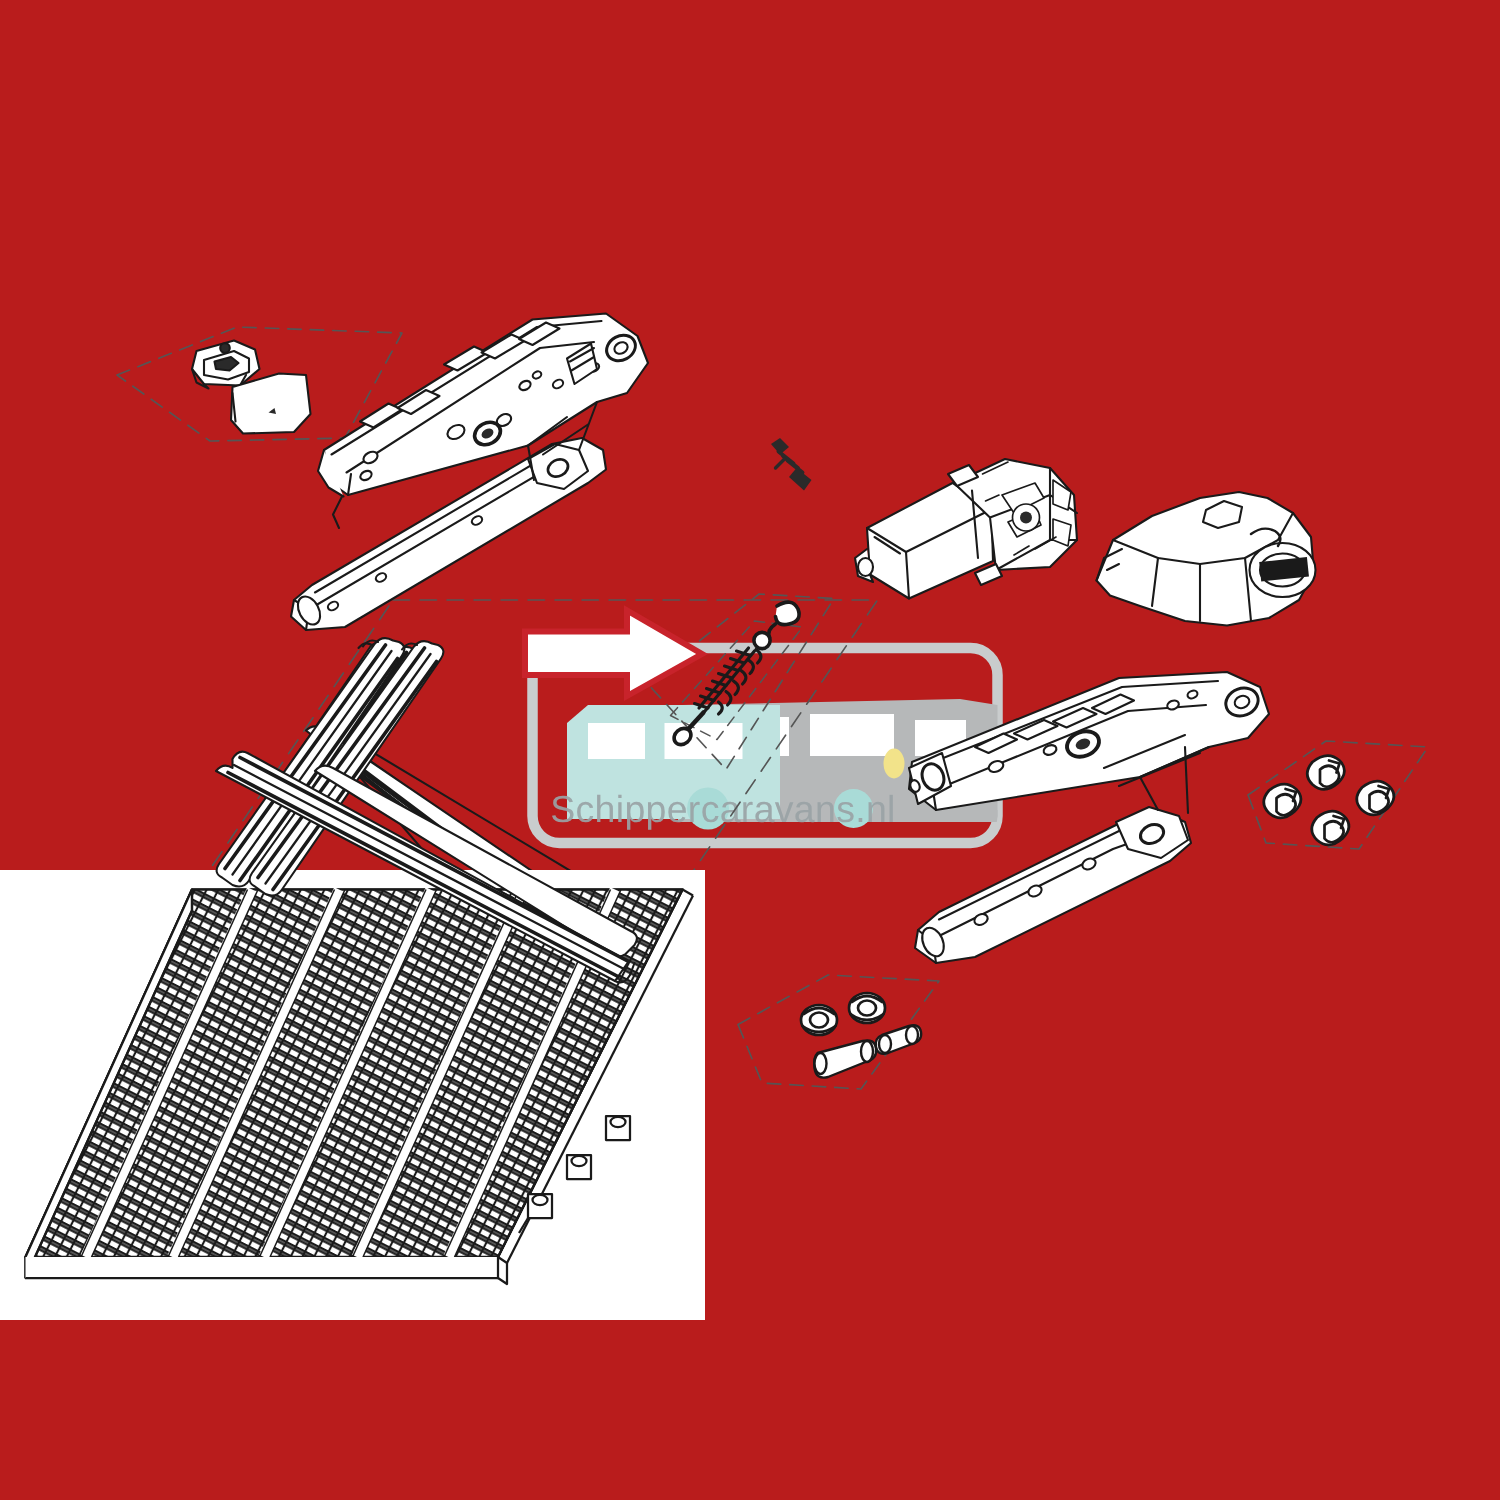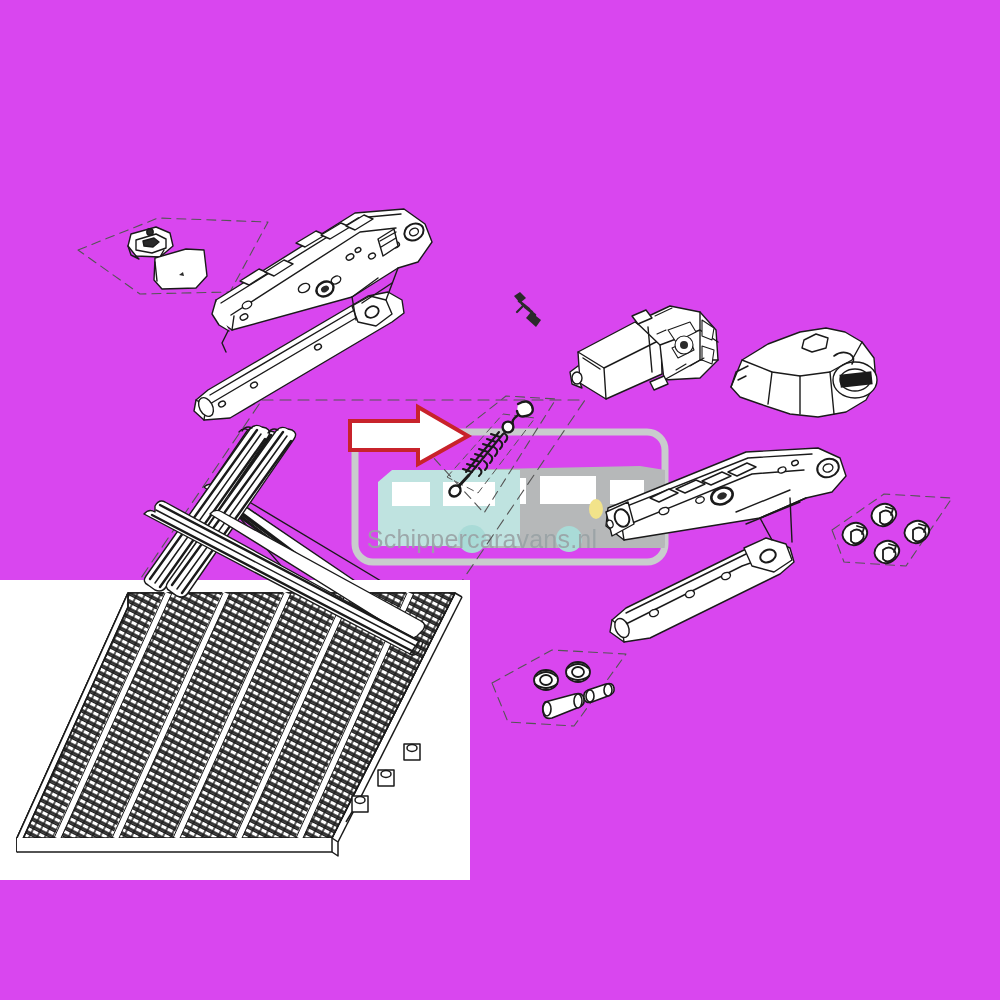--- a/index.html
+++ b/index.html
@@ -1,17 +1,17 @@
 <!DOCTYPE html>
 <html><head>
 <meta charset="utf-8">
 <style>
   html,body{margin:0;padding:0;background:#ffffff;}
   body{width:1000px;height:1000px;overflow:hidden;font-family:"Liberation Sans",sans-serif;}
-  #stage{position:relative;width:1000px;height:1000px;background:#d946ef;}
+  #stage{position:relative;width:1000px;height:1000px;background:#b91c1c;}
   #stage svg{position:absolute;left:0;top:0;}
   .wm-text{font-family:"Liberation Sans",sans-serif;font-size:25px;fill:#9aa3a6;opacity:.92;letter-spacing:.2px;}
 </style>
 </head>
 <body>
 
 <div id="stage">
 
 <svg width="1000" height="1000">
   <defs>

